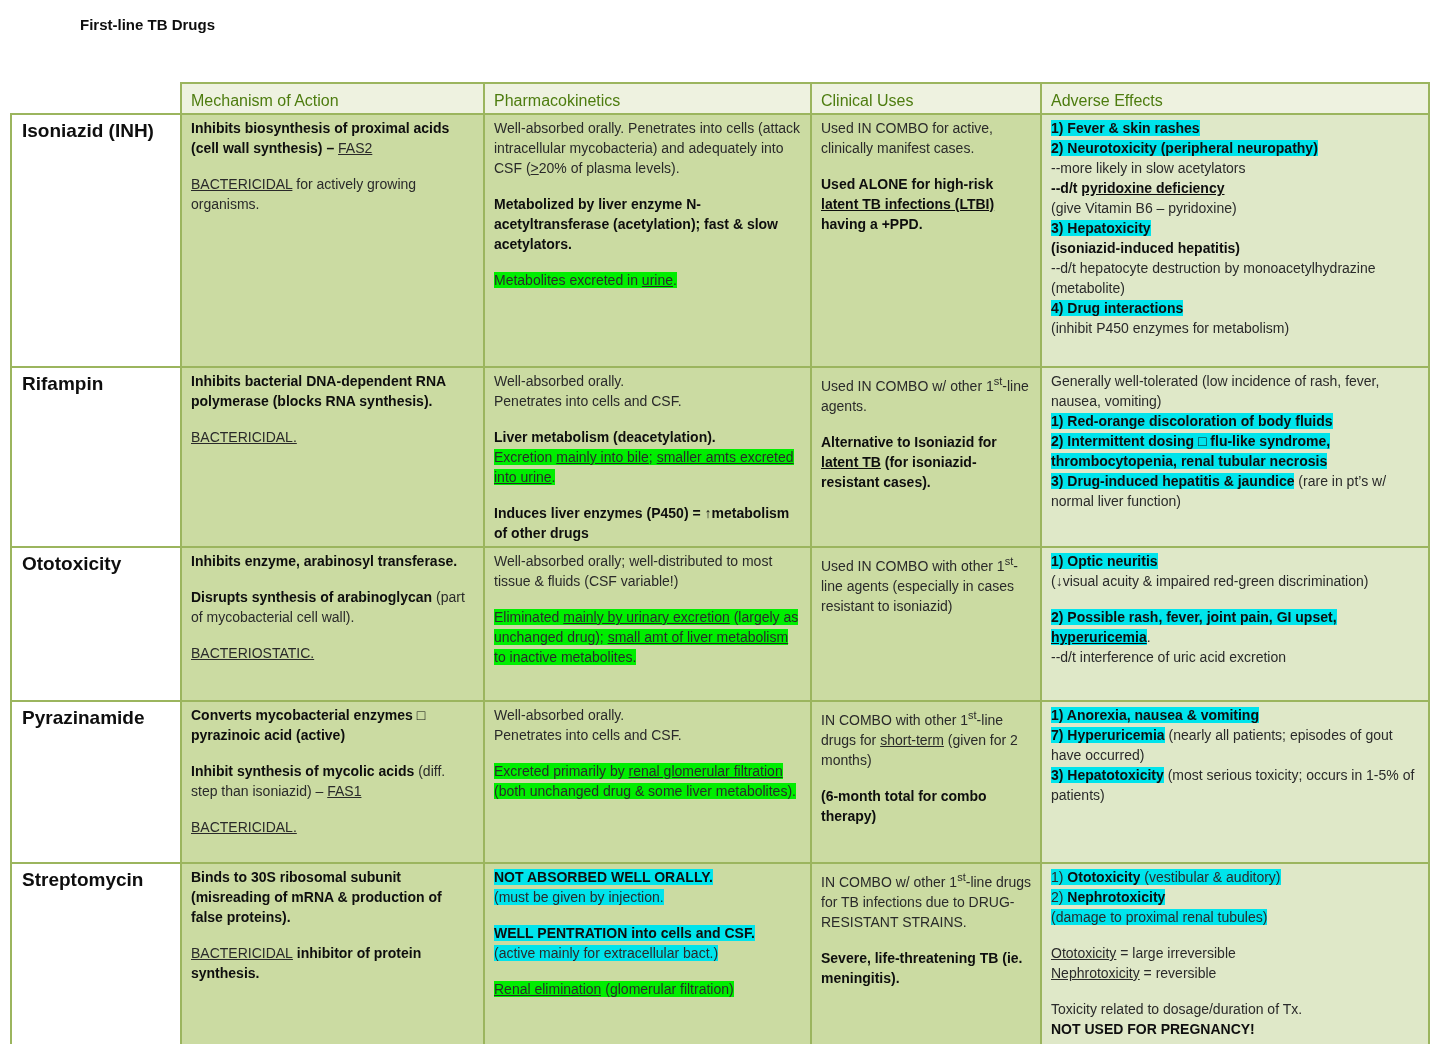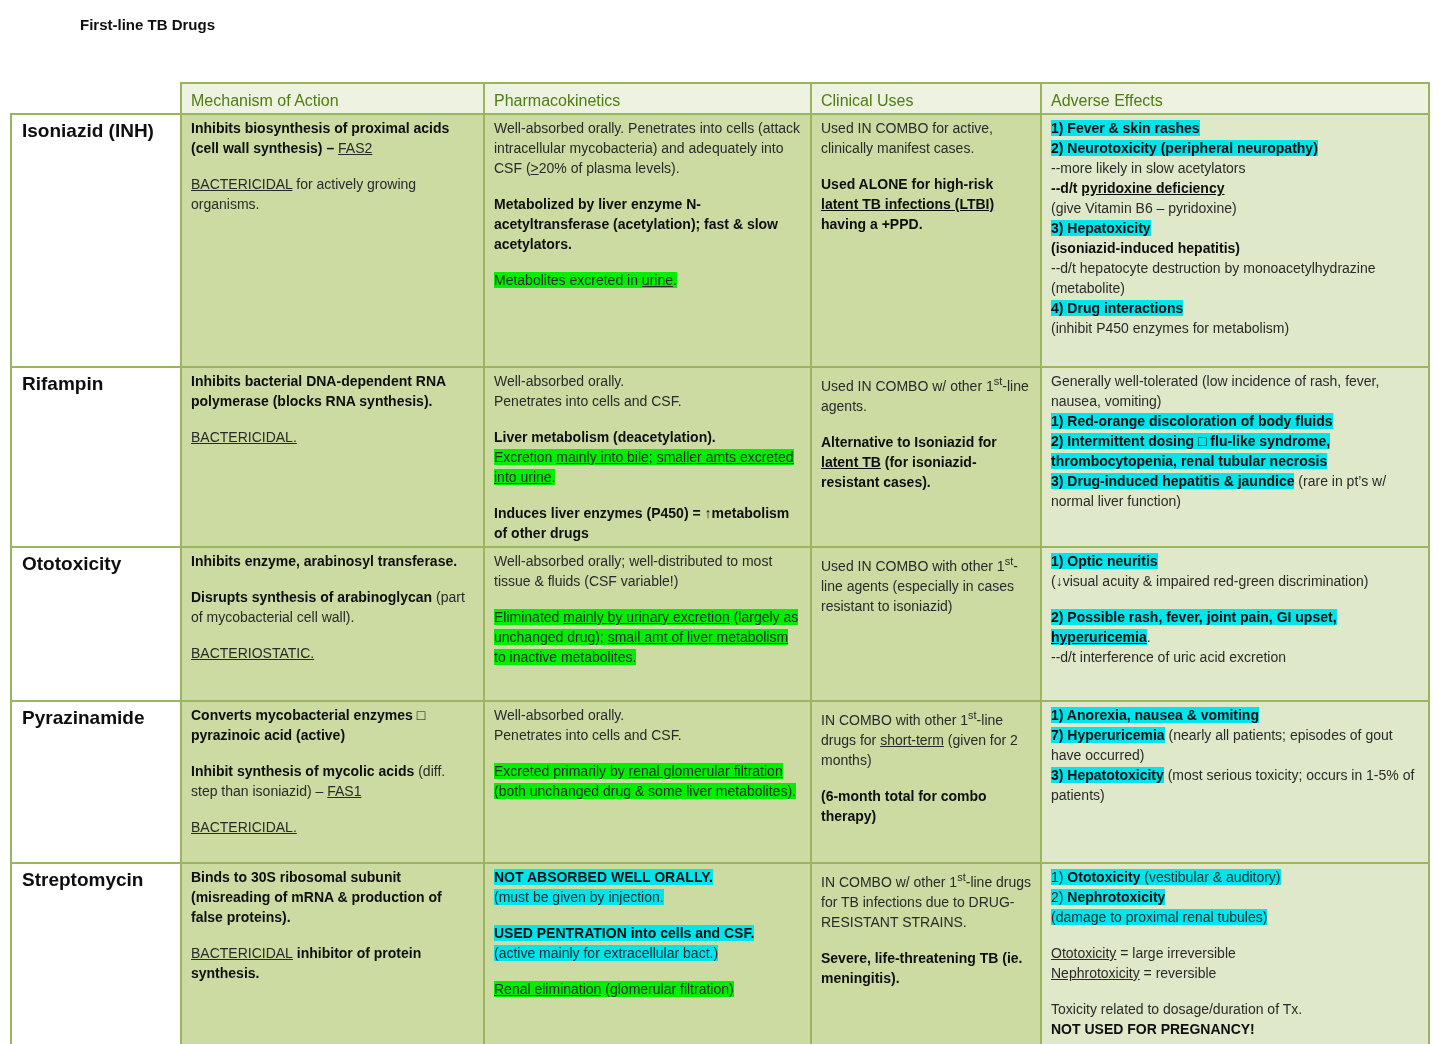--- a/index.html
+++ b/index.html
@@ -191,21 +191,21 @@
         <th class="drug">Streptomycin</th>
         <td class="cell">
           <div class="para"><span class="b">Binds to 30S ribosomal subunit (misreading of mRNA &amp; production of false proteins).</span></div>
           <div class="para blank"></div>
           <div class="para"><span class="u">BACTERICIDAL</span><span class="b"> inhibitor of protein synthesis.</span></div>
         </td>
         <td class="cell">
           <div class="para"><span class="b hl-c">NOT ABSORBED WELL ORALLY.</span></div>
           <div class="para"><span class="hl-c">(must be given by injection.</span></div>
           <div class="para blank"></div>
-          <div class="para"><span class="b hl-c">USED PENTRATION into cells and CSF.</span></div>
+          <div class="para"><span class="b hl-c">WELL PENTRATION into cells and CSF.</span></div>
           <div class="para"><span class="hl-c">(active mainly for extracellular bact.)</span></div>
           <div class="para blank"></div>
           <div class="para"><span class="u hl-g">Renal elimination</span><span class="hl-g"> (glomerular filtration)</span></div>
         </td>
         <td class="cell">
           <div class="para"><span>IN COMBO w/ other 1</span><span class="sup">st</span><span>-line drugs for TB infections due to DRUG-RESISTANT STRAINS.</span></div>
           <div class="para blank"></div>
           <div class="para"><span class="b">Severe, life-threatening TB (ie. meningitis).</span></div>
         </td>
         <td class="cell adverse">

